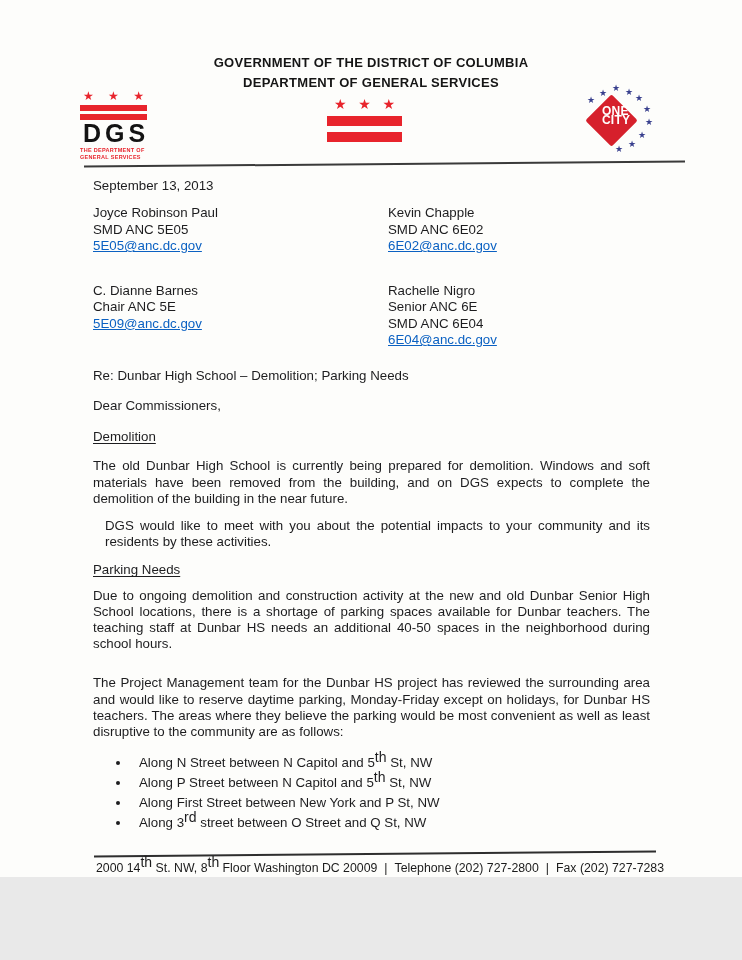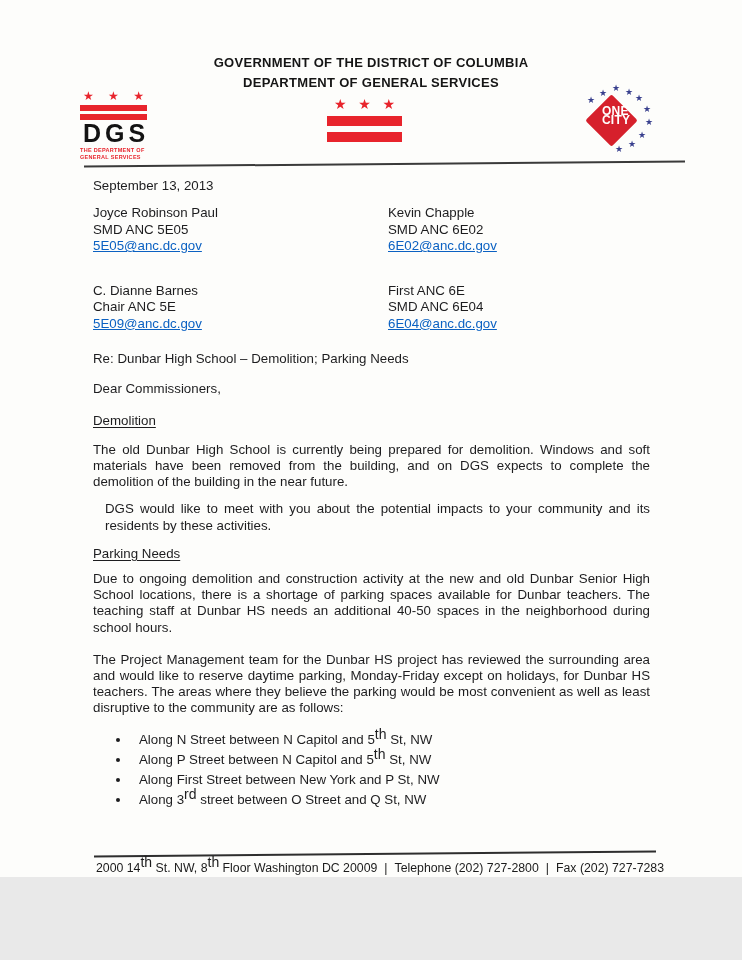--- a/index.html
+++ b/index.html
@@ -47,21 +47,21 @@
   .email{color:#0b61c2;text-decoration:underline;display:inline-block;}
   .subject{margin-top:19px;}
   .salutation{margin-top:14px;}
   .section-heading{text-decoration:underline;text-underline-offset:2px;}
   .sh1{margin-top:15px;}
   .sh2{margin-top:12px;}
   .para{margin:0;text-align:justify;}
   .pm1{margin-top:13px;}
   .pm2{margin-top:11px;margin-left:12px;}
   .pm3{margin-top:9px;}
-  .pm4{margin-top:16px;}
+  .pm4{margin-top:23px;}
   .bullets{margin:13px 0 0 0;padding-left:38px;line-height:20px;list-style:disc;}
   .bullets li{padding-left:8px;}
   sup{font-size:14px;line-height:0;vertical-align:super;}
 
   
   .footer-rule{position:absolute;left:94px;top:853px;width:562px;height:2px;
     background:#2e2e2e;transform:rotate(-0.5deg);}
   .footer{position:absolute;left:96px;top:861px;font-size:12.3px;color:#1b1b1b;white-space:nowrap;}
   .footer .sep{margin:0 7px;}
   .scan-line{position:absolute;left:0;top:941px;width:742px;height:1px;
@@ -135,21 +135,22 @@
         <div>Kevin Chapple</div>
         <div>SMD ANC 6E02</div>
         <a href="#" class="email">6E02@anc.dc.gov</a>
       </div>
       <div class="recipient">
         <div>C. Dianne Barnes</div>
         <div>Chair ANC 5E</div>
         <a href="#" class="email">5E09@anc.dc.gov</a>
       </div>
       <div class="recipient">
-        <div>First ANC 6E</div>
+        <div>Rachelle Nigro</div>
+        <div>Senior ANC 6E</div>
         <div>SMD ANC 6E04</div>
         <a href="#" class="email">6E04@anc.dc.gov</a>
       </div>
     </div>
 
     <div class="subject">Re: Dunbar High School – Demolition; Parking Needs</div>
     <div class="salutation">Dear Commissioners,</div>
 
     <div class="section-heading sh1">Demolition</div>
     <p class="para pm1">The old Dunbar High School is currently being prepared for demolition. Windows and soft materials have been removed from the building, and on DGS expects to complete the demolition of the building in the near future.</p>

